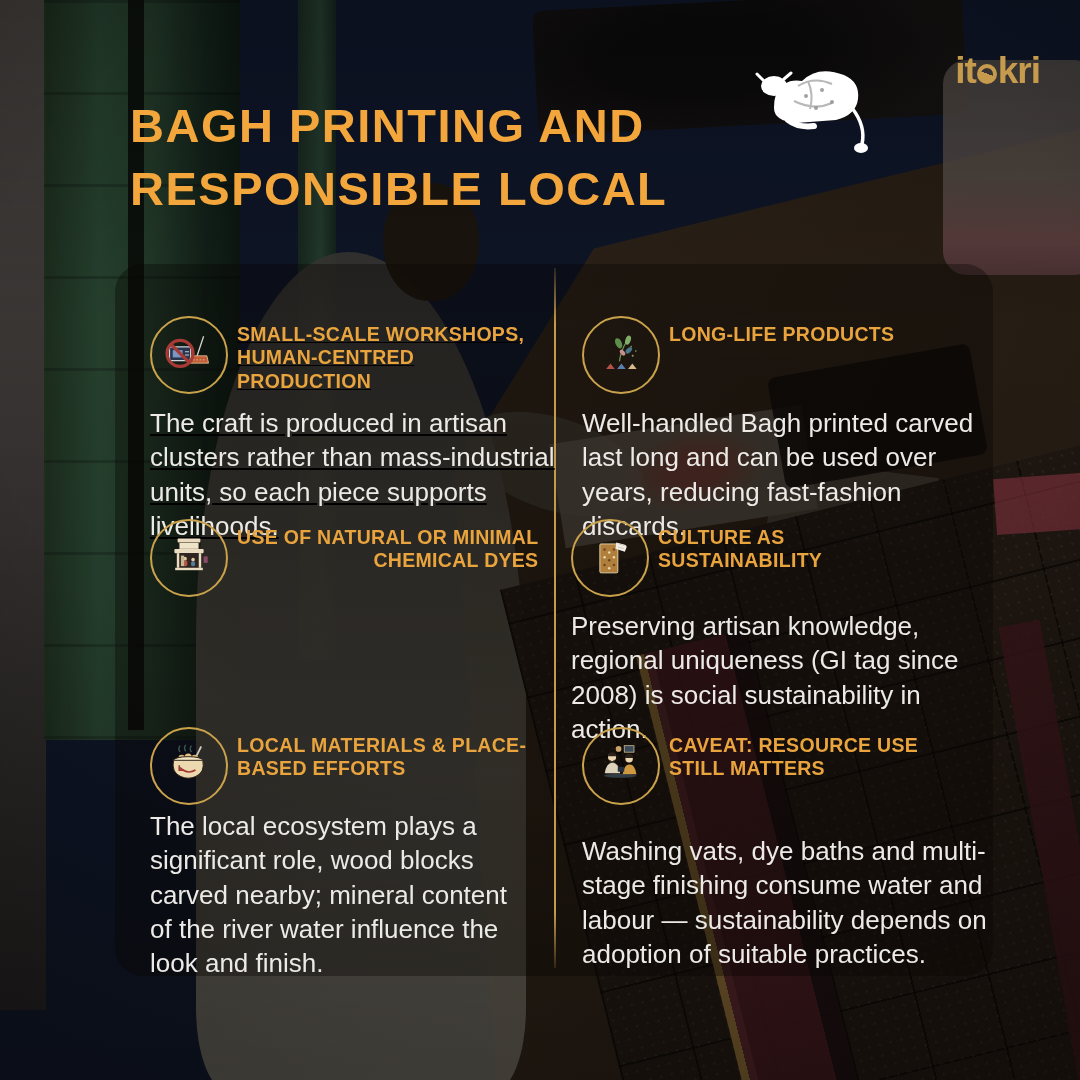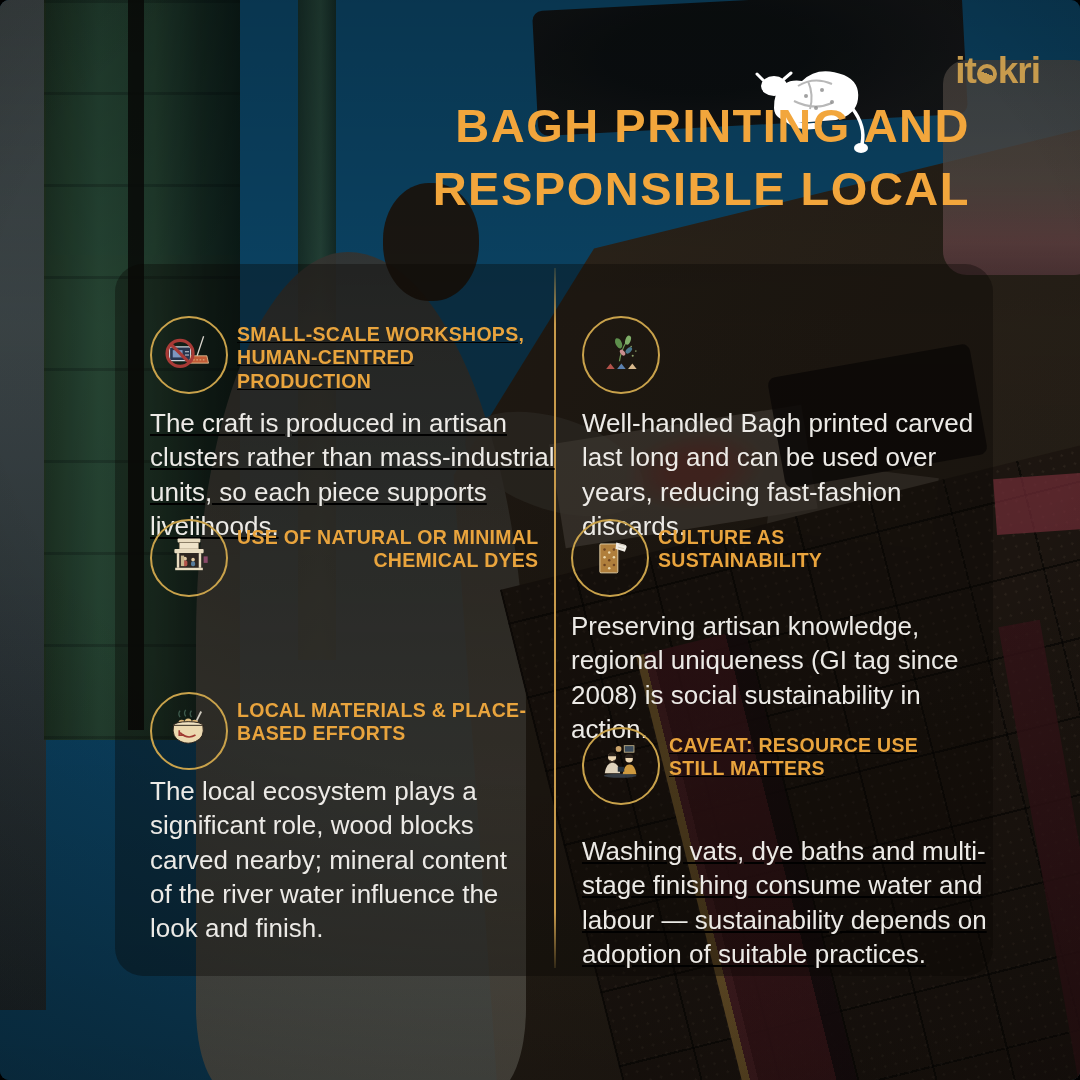--- a/index.html
+++ b/index.html
@@ -1,18 +1,18 @@
 <!DOCTYPE html>
 <html><head>
 <meta charset="utf-8">
 <style>
   html,body{margin:0;padding:0;background:#000;}
   .canvas{
     position:relative;width:1080px;height:1080px;overflow:hidden;
-    background:#0c4a6e;font-family:"Liberation Sans",sans-serif;border-radius:9px;
+    background:#0f172a;font-family:"Liberation Sans",sans-serif;
     -webkit-font-smoothing:antialiased;
   }
   .canvas *{box-sizing:border-box;}
   
   .bg{position:absolute;inset:0;}
   .bg > div{position:absolute;}
   .bg-wall-left{left:0;top:0;width:46px;height:1010px;
     background:linear-gradient(180deg,#5e564c 0%,#4a423a 45%,#2a241f 100%);opacity:.75;}
   .bg-door{left:44px;top:0;width:196px;height:740px;
     background:
@@ -71,28 +71,28 @@
     border-radius:28px;background:rgba(9,6,4,.36);}
   .divider{position:absolute;left:554px;top:268px;width:2px;height:700px;
     background:linear-gradient(180deg,rgba(201,162,75,.15),#c79a4b 8%,#c79a4b 92%,rgba(201,162,75,.15));}
   
   .logo{position:absolute;right:40px;top:50px;color:#c79b4d;font-weight:700;
     font-size:37px;letter-spacing:-1px;display:flex;align-items:center;}
   .logo-o{display:inline-block;width:20px;height:20px;border:4px solid #c79b4d;border-radius:50%;
     background:linear-gradient(200deg,transparent 48%,#c79b4d 48%);margin:6px 1px 0 1px;}
   .cow{position:absolute;left:748px;top:56px;}
   
-  .title{position:absolute;left:130px;top:94px;width:840px;text-align:right;
+  .title{position:absolute;left:130px;top:94px;width:840px;text-align:left;
     color:#f2a63c;font-weight:700;font-size:47px;line-height:63px;letter-spacing:1.5px;}
   .title span{display:block;}
   
   .section{position:absolute;width:412px;}
   .s1{left:150px;top:316px;text-decoration:underline;} .s2{left:582px;top:316px;}
   .s3{left:150px;top:519px;text-align:right;} .s4{left:571px;top:519px;}
-  .s5{left:150px;top:692px;} .s6{left:582px;top:727px;text-decoration:underline;}
+  .s5{left:150px;top:727px;} .s6{left:582px;top:727px;}
   .icon-row{display:flex;gap:9px;align-items:flex-start;}
   .icon-circle{flex:0 0 auto;width:78px;height:78px;border:2px solid #c9a24b;border-radius:50%;
     display:flex;align-items:center;justify-content:center;}
   .section-heading{white-space:pre-line;color:#e9a43d;font-weight:700;font-size:19.5px;
     line-height:1.2;letter-spacing:.3px;margin-top:7px;text-transform:uppercase;}
   .section-body{margin-top:12px;color:#eceae6;font-size:26px;line-height:1.32;max-width:408px;}
   .s5 .section-body{max-width:382px;margin-top:4px;}
   .s6 .section-body{margin-top:29px;}
 </style>
 </head>
@@ -181,20 +181,21 @@
           <ellipse cx="42" cy="26" rx="3" ry="5" fill="#49788c" transform="rotate(45 42 26)"></ellipse>
           <ellipse cx="34" cy="29" rx="2.6" ry="4.4" fill="#c98f8f" transform="rotate(-40 34 29)"></ellipse>
           <circle cx="47" cy="33" r="1.3" fill="#8aa06a"></circle>
             <circle cx="51" cy="27" r="1" fill="#8aa06a"></circle>
           <circle cx="45" cy="21" r="1" fill="#8aa06a"></circle>
           <path d="M13 50 l5.5 -7 5.5 7 z" fill="#b3524a"></path>
           <path d="M27 50 l5.5 -7 5.5 7 z" fill="#5b80ae"></path>
           <path d="M41 50 l5.5 -7 5.5 7 z" fill="#d9b98c"></path>
         </svg>
       </div>
+      <div class="section-heading">LONG-LIFE PRODUCTS</div>
     </div>
     <div class="section-body">Well-handled Bagh printed carved last long and can be used over years, reducing fast-fashion discards.</div>
   </div>
 
   <div class="section s3">
     <div class="icon-row">
       <div class="icon-circle">
         <svg width="52" height="52" viewBox="0 0 64 64">
           <rect x="18" y="8" width="28" height="5" rx="1" fill="#e9dcc0"></rect>
           <rect x="20" y="13" width="24" height="8" fill="#efe3c9" stroke="#7a6a52" stroke-width=".8"></rect>

